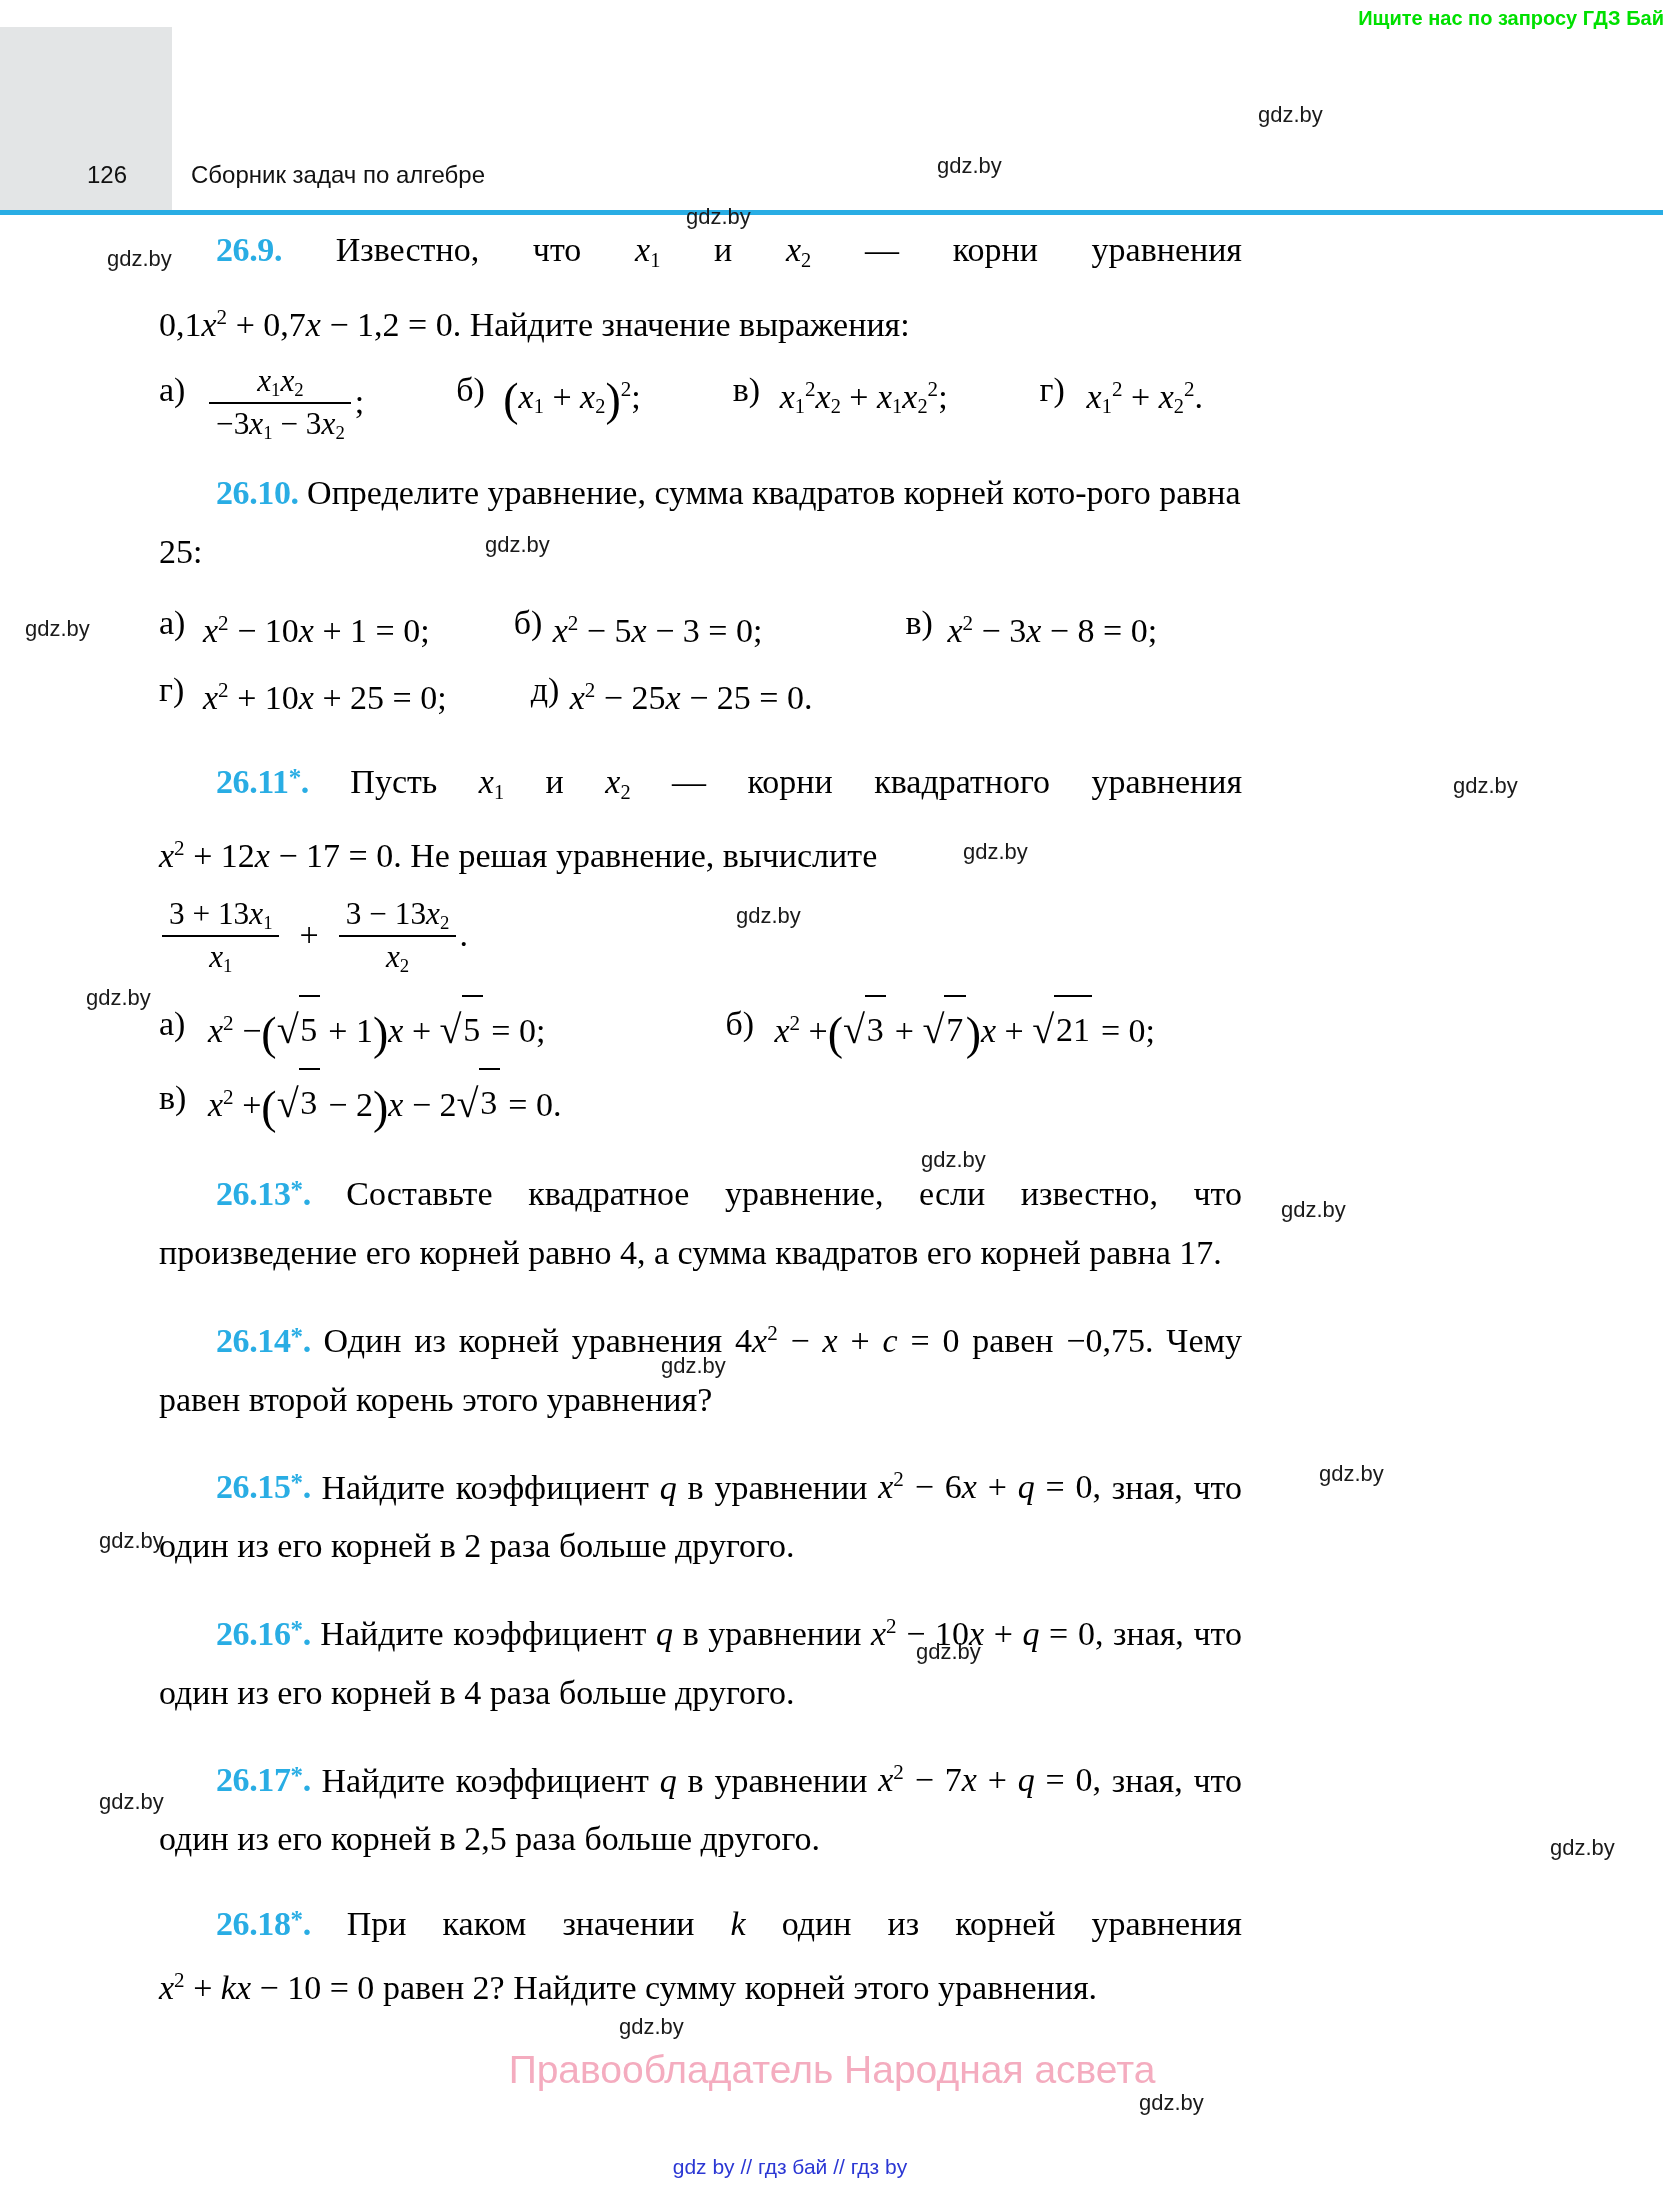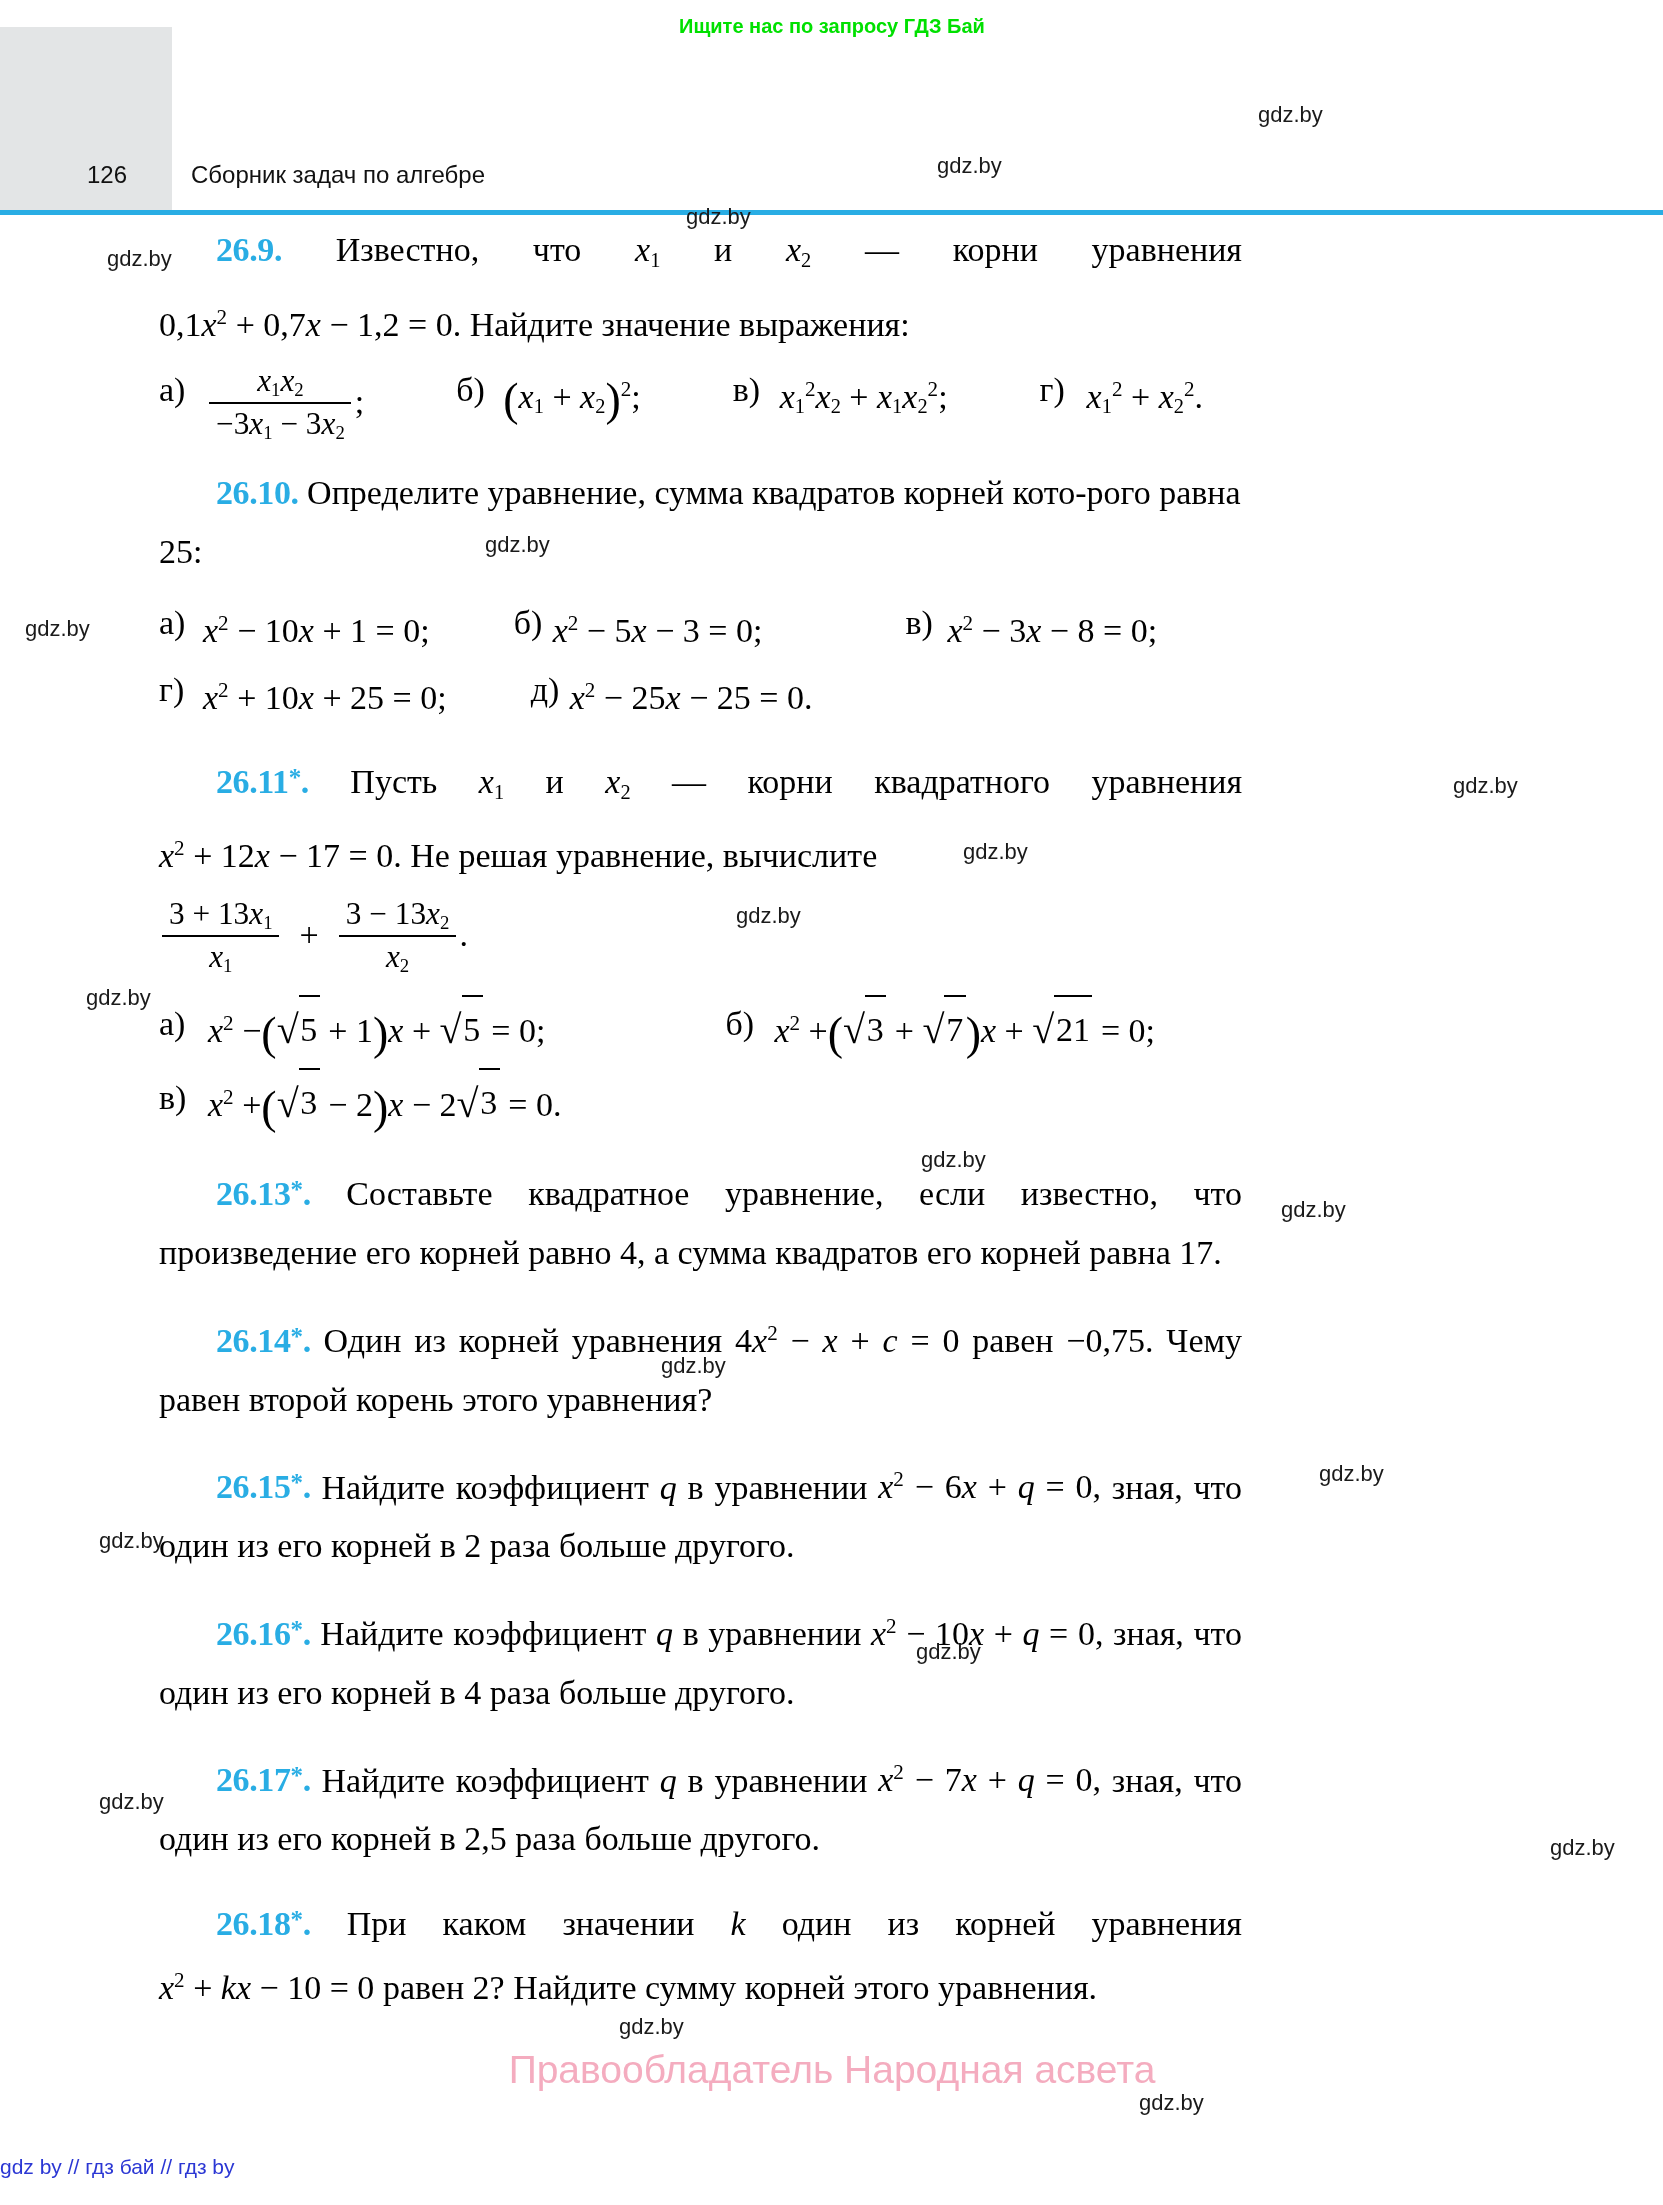--- a/index.html
+++ b/index.html
@@ -23,28 +23,27 @@
     white-space: nowrap;
     pointer-events: none;
     z-index: 5;
   }
 
   .top-promo {
     position: absolute;
     top: 6.7px;
     left: 0;
     width: 100%;
-    text-align: center;
+    text-align: right;
     font-family: "Liberation Sans", sans-serif;
     font-weight: bold;
     font-size: 20px;
     color: #00e000;
     letter-spacing: 0px;
     z-index: 6;
-    margin-top: 8px;
   }
 
   
   .corner-block {
     position: absolute;
     left: 0;
     top: 27px;
     width: 172px;
     height: 186px;
     background: #e3e5e6;
@@ -145,20 +144,21 @@
     font-family: "Liberation Sans", sans-serif;
     font-size: 39px;
     color: #f4acbf;
     z-index: 4;
   }
   .footer-links {
     position: absolute;
     left: 0;
     top: 2155px;
     width: 1580px;
+    text-align: center;
     font-family: "Liberation Sans", sans-serif;
     font-size: 21px;
     color: #2b37d4;
     z-index: 4;
   }
 </style>
 </head>
 <body>
 
 <div class="top-promo">Ищите нас по запросу ГДЗ Бай</div>

